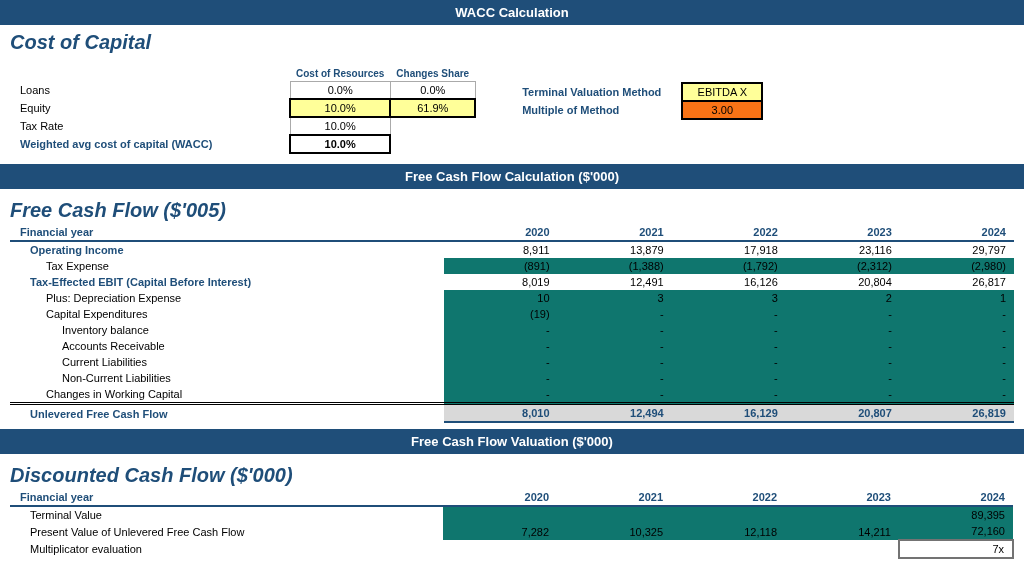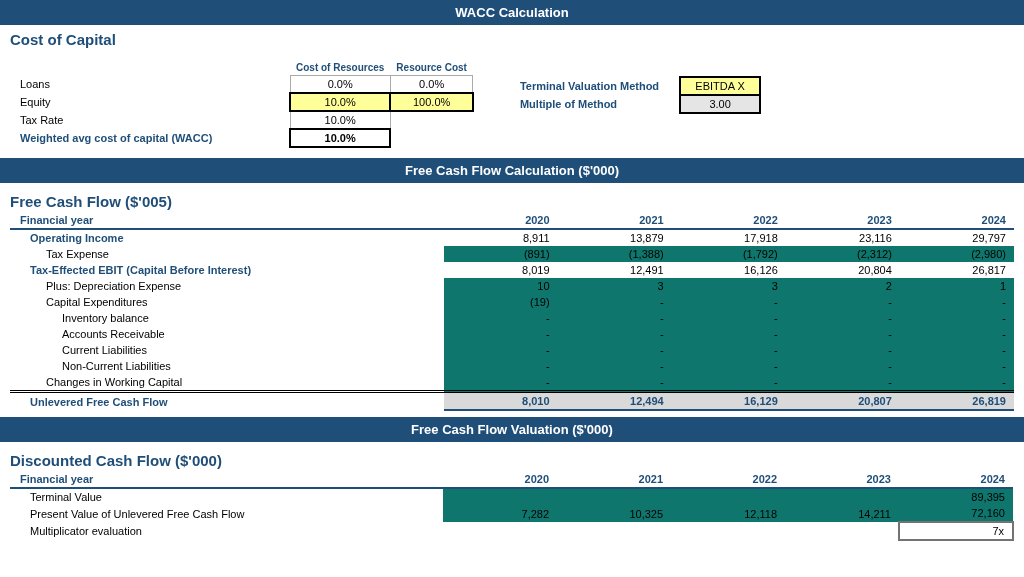--- a/index.html
+++ b/index.html
@@ -15,23 +15,24 @@
       background: #1f4e79;
       color: #fff;
       text-align: center;
       font-weight: bold;
       font-size: 13px;
       padding: 5px 0;
     }
 
     .section-title {
       color: #1f4e79;
-      font-size: 15px;
+      font-size: 20px;
       font-weight: bold;
       padding: 6px 10px 2px 10px;
+      font-style: italic;
     }
 
     
     .wacc-content {
       padding: 6px 10px 10px 10px;
       display: flex;
       align-items: flex-start;
     }
 
     .wacc-left {
@@ -197,31 +198,31 @@
 
 <div class="section-title">Cost of Capital</div>
 
 <div class="wacc-content">
   <div class="wacc-left">
     <table class="wacc-labels-table">
       <tbody>
           <tr class="wacc-header-row">
         <td style="min-width:220px;"></td>
         <td class="wacc-data-cell" style="border:none;background:transparent;font-weight:bold;color:#1f4e79;">Cost of Resources</td>
-        <td class="wacc-data-cell" style="border:none;background:transparent;font-weight:bold;color:#1f4e79;">Resource Cost</td>
+        <td class="wacc-data-cell" style="border:none;background:transparent;font-weight:bold;color:#1f4e79;">Changes Share</td>
       </tr>
       <tr>
         <td class="label-col label-normal">Loans</td>
         <td class="wacc-data-cell">0.0%</td>
         <td class="wacc-data-cell">0.0%</td>
       </tr>
       <tr>
         <td class="label-col label-normal">Equity</td>
         <td class="wacc-data-cell yellow">10.0%</td>
-        <td class="wacc-data-cell yellow">100.0%</td>
+        <td class="wacc-data-cell yellow">61.9%</td>
       </tr>
       <tr>
         <td class="label-col label-normal">Tax Rate</td>
         <td class="wacc-data-cell">10.0%</td>
         <td></td>
       </tr>
       <tr>
         <td class="label-col" style="font-weight:bold;color:#1f4e79;">Weighted avg cost of capital (WACC)</td>
         <td class="wacc-data-cell wacc-bold-border">10.0%</td>
         <td></td>
@@ -232,21 +233,21 @@
 
   <div class="wacc-right">
     <table class="terminal-table">
       <tbody>
           <tr>
         <td class="terminal-label">Terminal Valuation Method</td>
         <td class="terminal-value">EBITDA X</td>
       </tr>
       <tr>
         <td class="terminal-label">Multiple of Method</td>
-        <td class="terminal-value" style="background:#e5e5e5;">3.00</td>
+        <td class="terminal-value" style="background:#f97316;">3.00</td>
       </tr>
     </tbody>
       </table>
   </div>
 </div>
 
 <div class="section-header">Free Cash Flow Calculation ($'000)</div>
 
 <div class="fcf-content">
   <div class="section-title" style="padding-left:0;">Free Cash Flow ($'005)</div>

